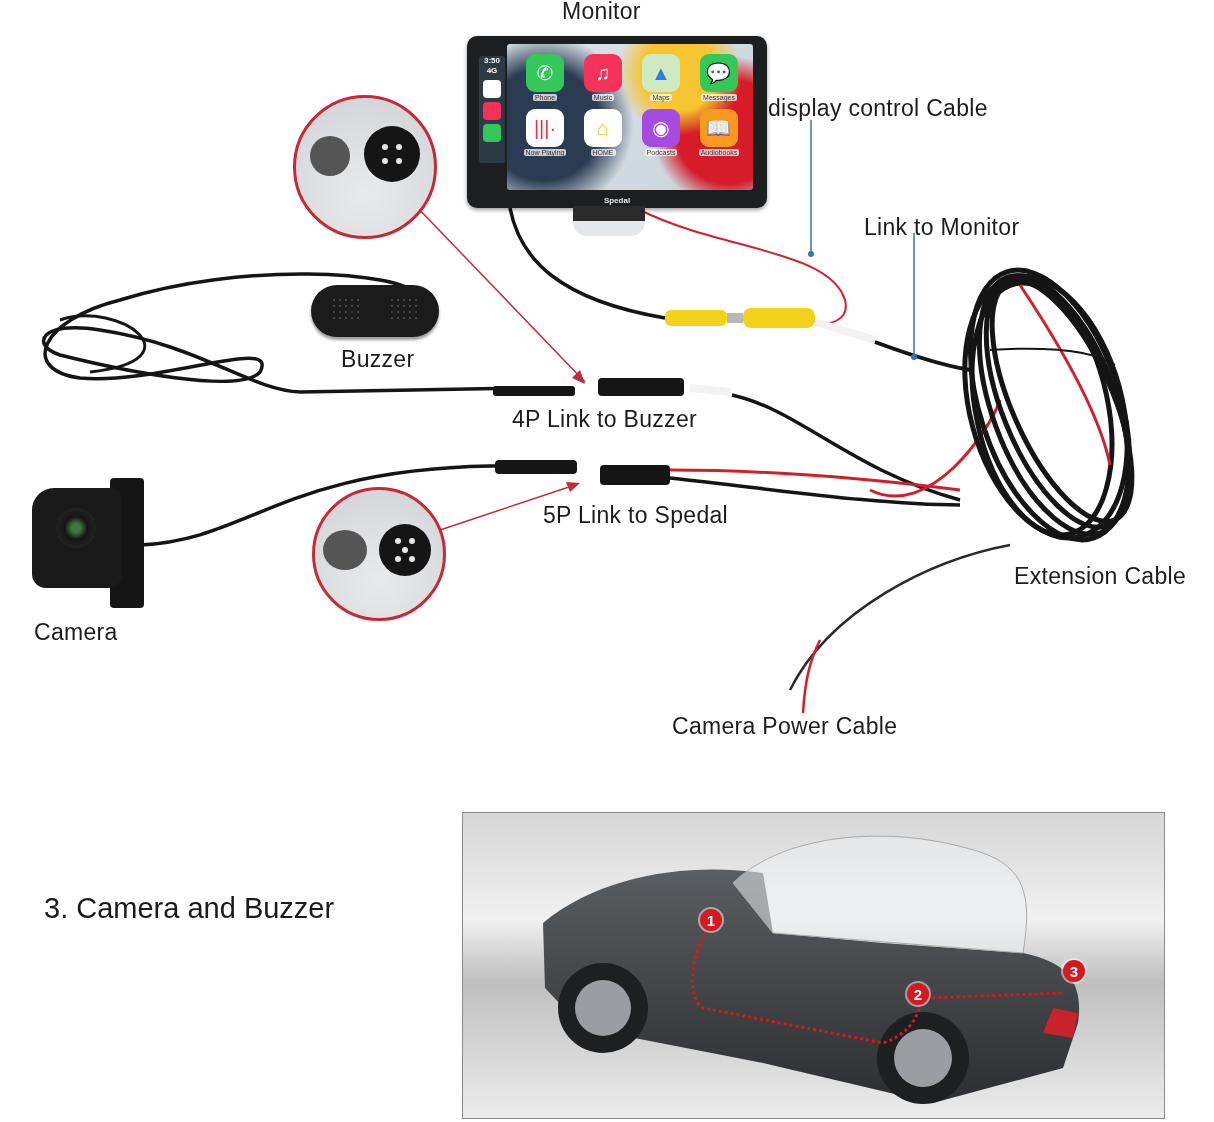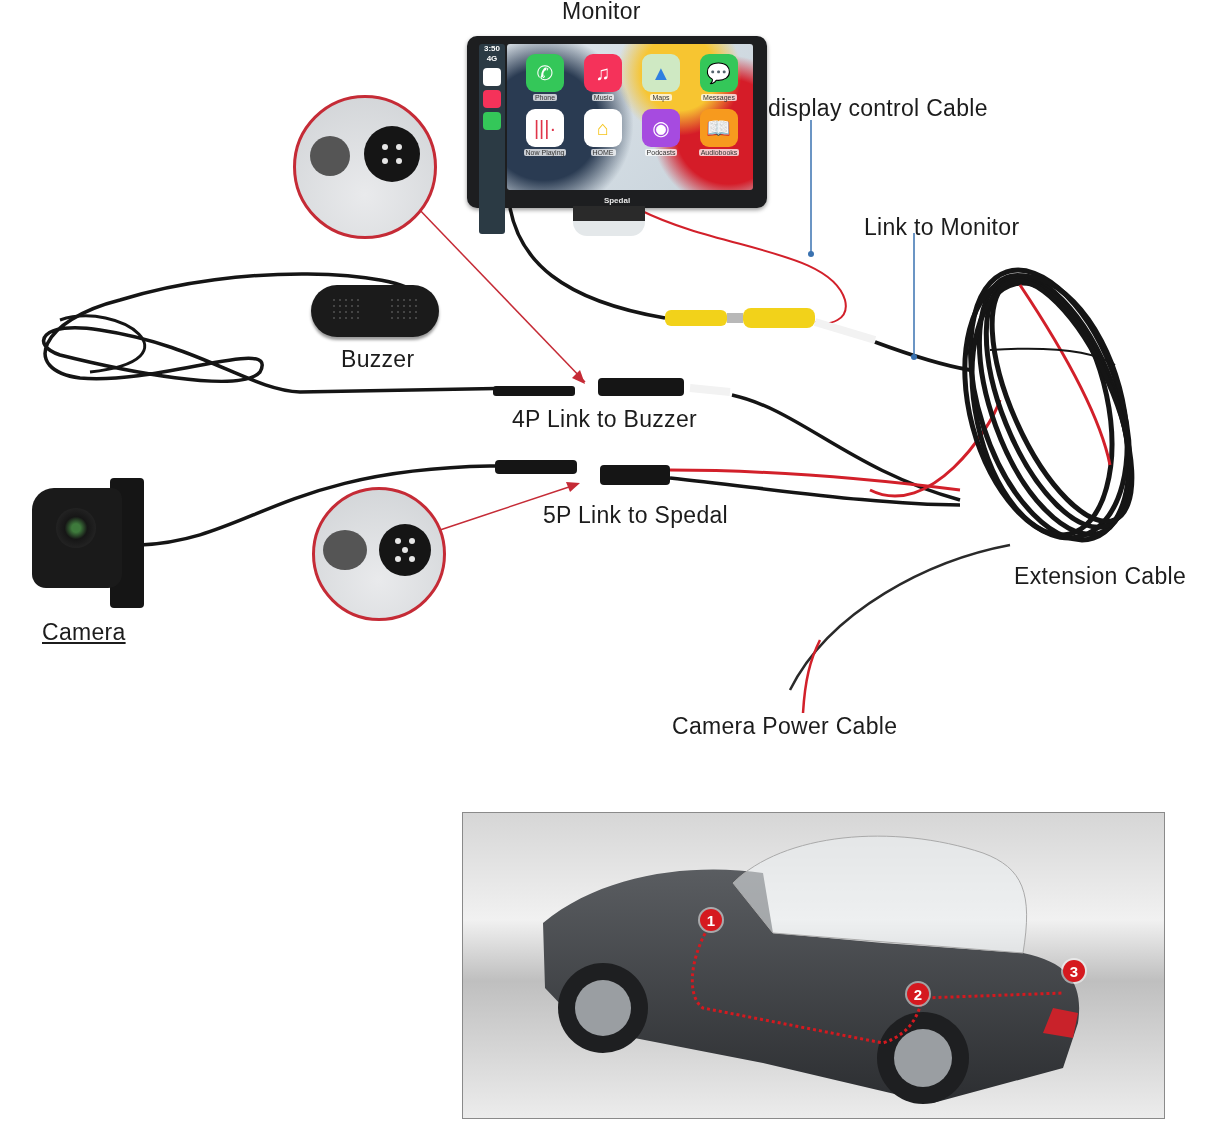--- a/index.html
+++ b/index.html
@@ -10,21 +10,21 @@
   svg.wires { position:absolute; left:0; top:0; }
 
   
   .monitor { left:467px; top:36px; width:300px; height:172px; background:#1d1e20; border-radius:10px;
              box-shadow:0 2px 4px rgba(0,0,0,0.4); }
   .monitor .screen { position:absolute; left:40px; top:8px; width:246px; height:146px; border-radius:3px;
      background: radial-gradient(circle at 70% 20%, #f7c531 0 18%, transparent 30%),
                  radial-gradient(circle at 90% 60%, #d51c28 0 22%, transparent 32%),
                  radial-gradient(circle at 15% 55%, #2a3b52 0 25%, transparent 40%),
                  linear-gradient(135deg, #dfe6ec, #c7d2da); }
-  .monitor .side { position:absolute; left:12px; top:8px; width:26px; height:190px; background:#2b3a44; border-radius:3px; }
+  .monitor .side { position:absolute; left:12px; top:20px; width:26px; height:107px; background:#2b3a44; border-radius:3px; }
   .side .t { color:#fff; font-size:8px; font-weight:bold; text-align:center; line-height:10px; }
   .side .ic { width:18px; height:18px; margin:4px auto; border-radius:4px; }
   .brand { position:absolute; left:0; right:0; bottom:3px; text-align:center; color:#e8e8e8; font-size:8px; font-weight:bold;margin-top:32px; }
   .apps { position:absolute; left:12px; top:10px; display:grid; grid-template-columns:repeat(4,52px); grid-row-gap:8px; grid-column-gap:6px; }
   .app { display:flex; flex-direction:column; align-items:center; }
   .app .ic { width:38px; height:38px; border-radius:9px; display:flex; align-items:center; justify-content:center; color:#fff; font-size:20px; }
   .app .nm { font-size:7px; color:#333; background:rgba(255,255,255,0.75); padding:0 2px; margin-top:2px; border-radius:2px; }
   .stand { left:573px; top:206px; width:72px; height:30px; background:linear-gradient(#2a2a2a 0 50%, #e4e8ea 50%); border-radius:0 0 14px 14px; }
 
   
@@ -166,21 +166,21 @@
   <div class="dots" style="left:78px;"></div>
 </div>
 <div class="label" style="left:341px;top:346px;">Buzzer</div>
 <div class="label" style="left:512px;top:406px;">4P Link to Buzzer</div>
 
 <div class="abs camera">
   <div class="cam-mount"></div>
   <div class="cam-body"></div>
   <div class="cam-lens"></div>
 </div>
-<div class="label" style="left:42px;top:619px;text-decoration:underline;">Camera</div>
+<div class="label" style="left:34px;top:619px;">Camera</div>
 
 <div class="circle" style="left:312px;top:487px;width:128px;height:128px;">
   <div class="plug" style="left:8px;top:40px;width:44px;height:40px;background:#555;"></div>
   <div class="plug" style="left:64px;top:34px;width:52px;height:52px;">
     <div class="pin" style="left:16px;top:14px;"></div>
       <div class="pin" style="left:30px;top:14px;"></div>
     <div class="pin" style="left:23px;top:23px;"></div>
     <div class="pin" style="left:16px;top:32px;"></div>
       <div class="pin" style="left:30px;top:32px;"></div>
   </div>
@@ -196,20 +196,21 @@
     <ellipse cx="92" cy="154" rx="66" ry="128" transform="rotate(-12 92 154)"></ellipse>
     <ellipse cx="112" cy="146" rx="50" ry="130" transform="rotate(-24 112 146)"></ellipse>
   </g>
   <path d="M70 30 C 110 90, 150 160, 160 210" stroke="#d2202a" stroke-width="3" fill="none"></path>
   <path d="M40 95 C 120 90, 150 100, 165 110" stroke="#151515" stroke-width="2" fill="none"></path>
 </svg>
 <div class="label" style="left:1014px;top:563px;text-align:center;">Extension  Cable</div>
 <div class="label" style="left:672px;top:713px;">Camera Power Cable</div>
 
 <div class="abs legend">
+  <div class="item">3. Camera and Buzzer</div>
 </div>
 
 <div class="abs car-frame">
   <svg width="701" height="305" viewBox="0 0 701 305">
     <defs>
       <linearGradient id="cb" x1="0" y1="0" x2="0" y2="1">
         <stop offset="0" stop-color="#5a5d61"></stop>
           <stop offset="1" stop-color="#2c2e31"></stop>
       </linearGradient>
     </defs>

